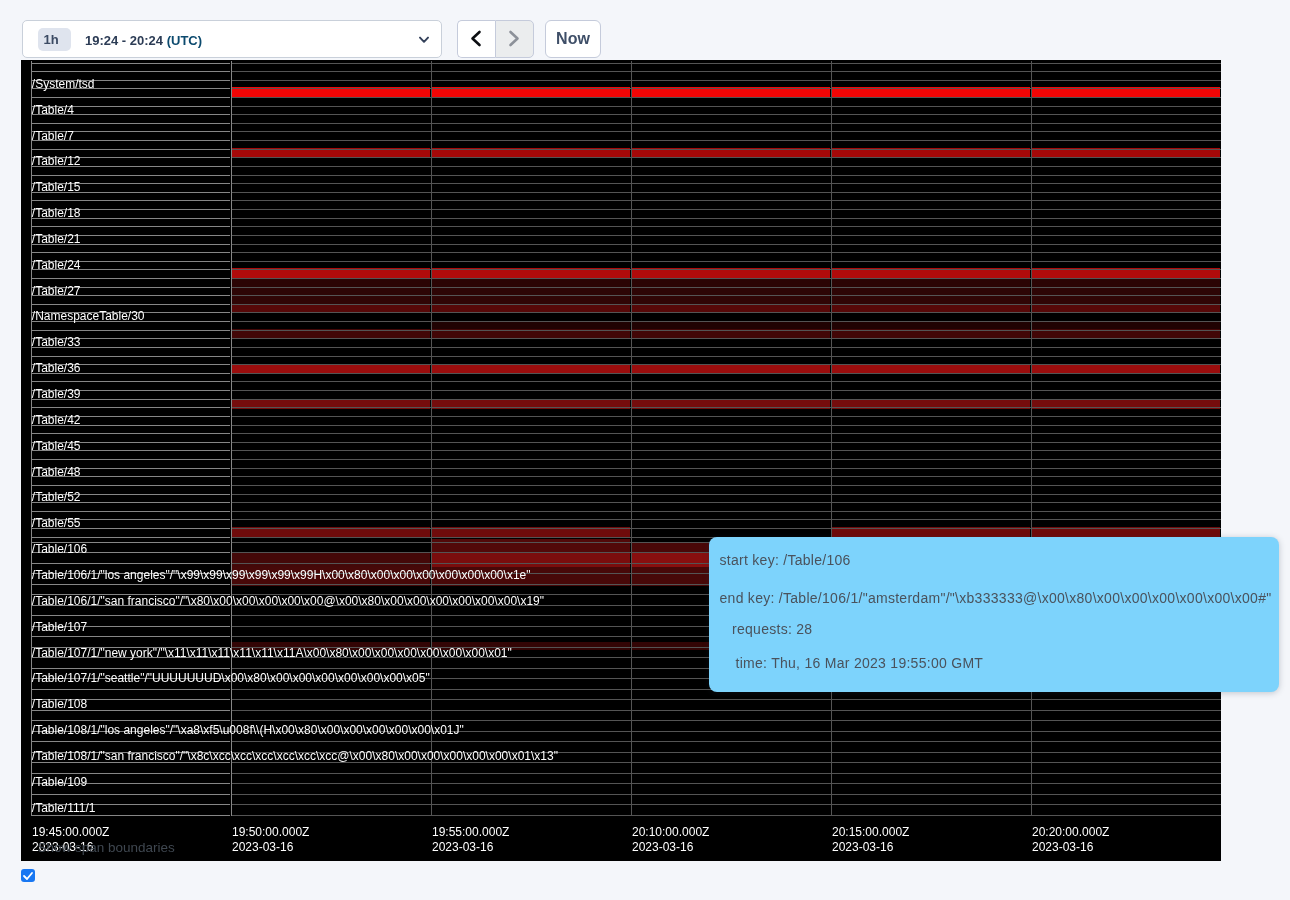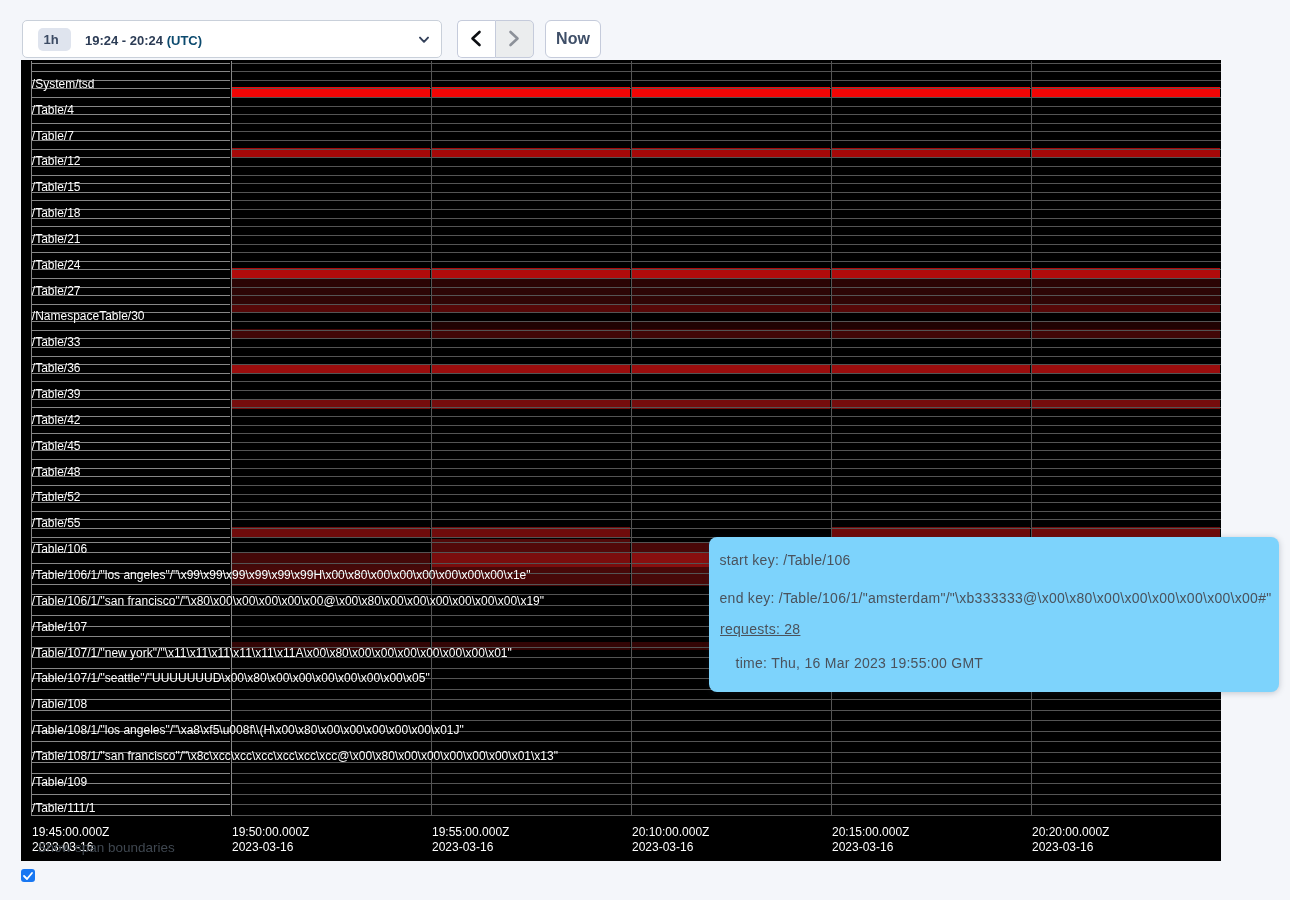--- a/index.html
+++ b/index.html
@@ -306,21 +306,21 @@
 <text x="611.0" y="790.5" font-size="12" fill="#ffffff">2023-03-16</text>
 <text x="811.0" y="776.0" font-size="12" fill="#ffffff">20:15:00.000Z</text>
 <text x="811.0" y="790.5" font-size="12" fill="#ffffff">2023-03-16</text>
 <text x="1011.0" y="776.0" font-size="12" fill="#ffffff">20:20:00.000Z</text>
 <text x="1011.0" y="790.5" font-size="12" fill="#ffffff">2023-03-16</text>
 </svg>
 
 <div class="abs" style="left:709px;top:537.3px;width:570px;height:154.8px;background:#7dd3fc;border-radius:8px;box-shadow:0 1px 6px rgba(40,50,70,0.25);font-size:14px;letter-spacing:0.28px;color:#4a525c;">
 <div style="position:absolute;left:10.5px;top:15.2px;">start key: /Table/106</div>
 <div style="position:absolute;left:10.5px;top:53px;">end key: /Table/106/1/"amsterdam"/"\xb333333@\x00\x80\x00\x00\x00\x00\x00\x00#"</div>
-<div style="position:absolute;left:11px;top:83.7px;text-decoration:underline;">requests: 28</div>
+<div style="position:absolute;left:23px;top:83.7px;">requests: 28</div>
 <div style="position:absolute;left:10.5px;top:117.7px;margin-left:16px;">time: Thu, 16 Mar 2023 19:55:00 GMT</div>
 </div>
 
 <div class="abs" style="left:21px;top:868.8px;width:13.5px;height:13.5px;background:#1877f2;border-radius:3px;"></div>
 <svg class="abs" style="left:21px;top:868.8px;" width="14" height="14" viewBox="0 0 14 14">
     <polyline points="3,7 6,10 11,4" fill="none" stroke="#ffffff" stroke-width="1.8" stroke-linecap="round" stroke-linejoin="round"></polyline>
   </svg>
 <div class="abs" style="left:37.5px;top:840px;font-size:13.5px;color:#3f4750;">Show span boundaries</div>
 
 </body></html>

